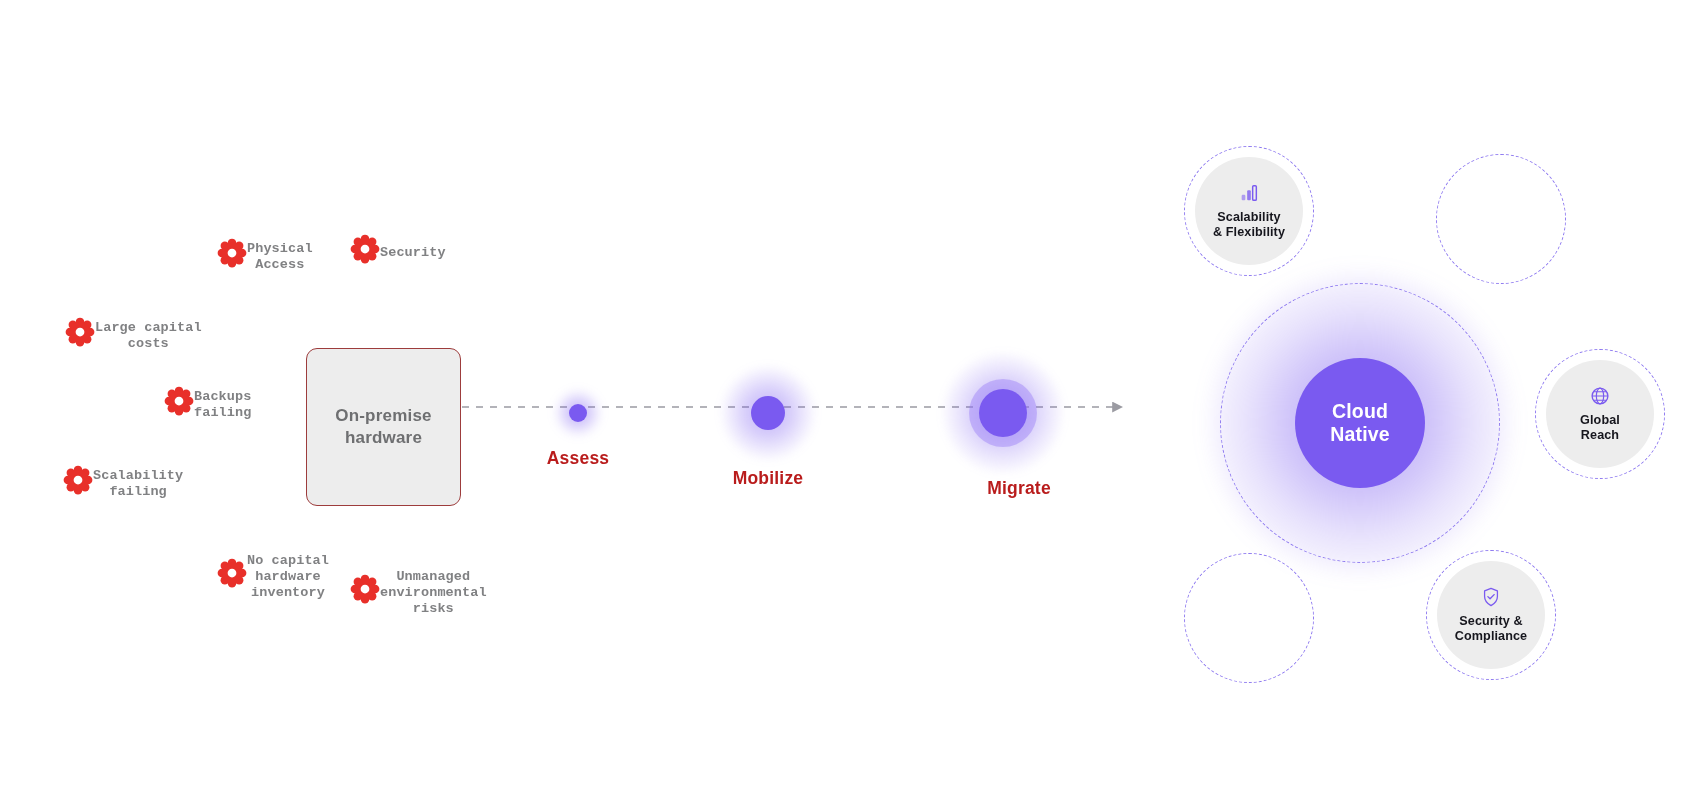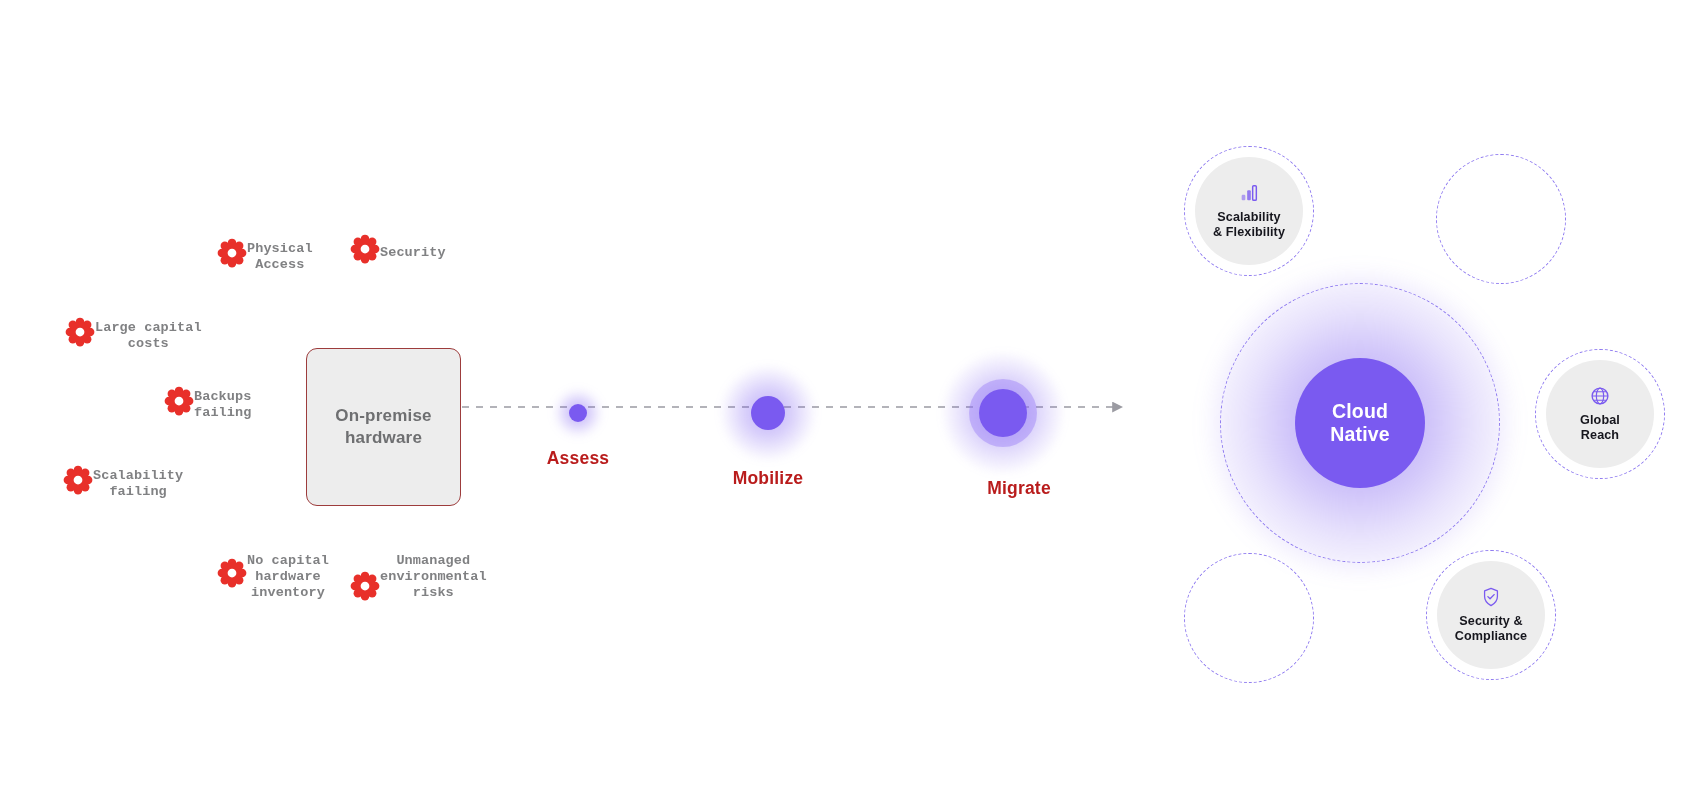--- a/index.html
+++ b/index.html
@@ -264,21 +264,21 @@
             <circle cx="6.27" cy="17.73" r="3.4" fill="#e8302a"></circle>
             <circle cx="3.90" cy="12.00" r="3.4" fill="#e8302a"></circle>
             <circle cx="6.27" cy="6.27" r="3.4" fill="#e8302a"></circle>
             <circle cx="12.00" cy="3.90" r="3.4" fill="#e8302a"></circle>
             <circle cx="17.73" cy="6.27" r="3.4" fill="#e8302a"></circle>
             <circle cx="12" cy="12" r="8.2" fill="#e8302a"></circle>
             <circle cx="12" cy="12" r="3.5" fill="#ffffff"></circle>
           </svg>
           <div class="pain-label"><span>No capital</span><br><span>hardware</span><br><span>inventory</span></div>
         </div>
-        <div class="pain" style="left: 425px; top: 546px; align-items: flex-end;">
+        <div class="pain" style="left: 425px; top: 562px;">
           <svg viewBox="0 0 24 24" class="gear-icon">
             <circle cx="20.10" cy="12.00" r="3.4" fill="#e8302a"></circle>
             <circle cx="17.73" cy="17.73" r="3.4" fill="#e8302a"></circle>
             <circle cx="12.00" cy="20.10" r="3.4" fill="#e8302a"></circle>
             <circle cx="6.27" cy="17.73" r="3.4" fill="#e8302a"></circle>
             <circle cx="3.90" cy="12.00" r="3.4" fill="#e8302a"></circle>
             <circle cx="6.27" cy="6.27" r="3.4" fill="#e8302a"></circle>
             <circle cx="12.00" cy="3.90" r="3.4" fill="#e8302a"></circle>
             <circle cx="17.73" cy="6.27" r="3.4" fill="#e8302a"></circle>
             <circle cx="12" cy="12" r="8.2" fill="#e8302a"></circle>

